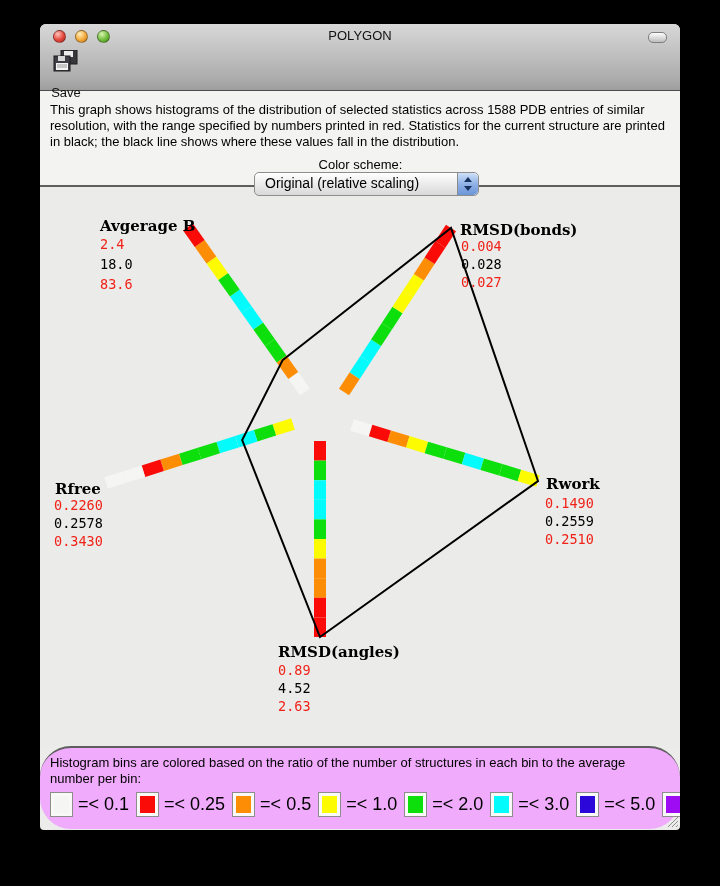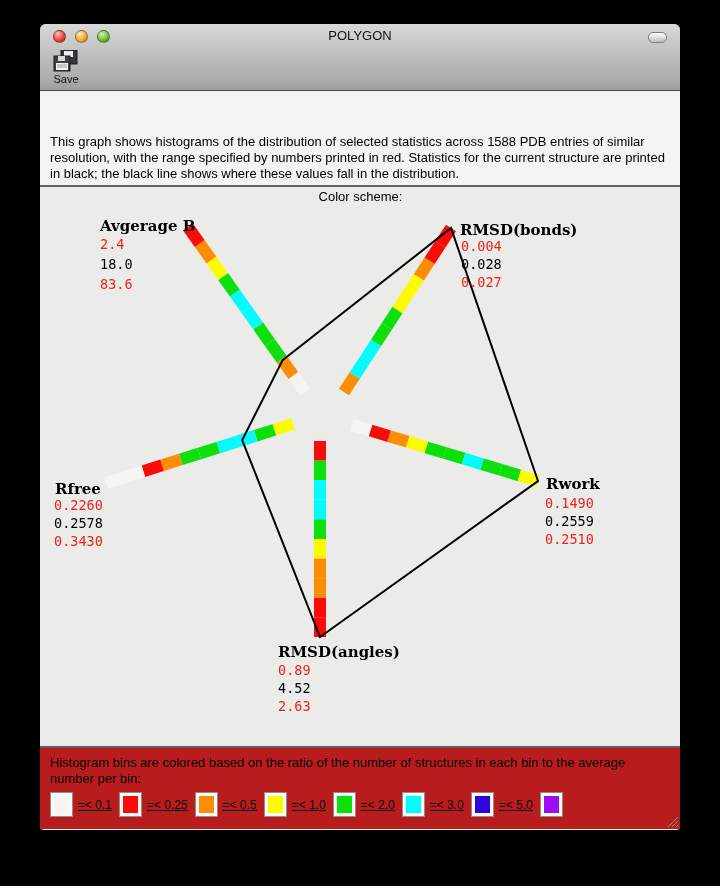--- a/index.html
+++ b/index.html
@@ -14,48 +14,48 @@
   .light{width:11px;height:11px;border-radius:50%;border:1px solid rgba(0,0,0,.35);}
   .light.red{background:radial-gradient(circle at 35% 28%,#ffc2bb,#e4473c 55%,#a42a20);}
   .light.amber{background:radial-gradient(circle at 35% 28%,#ffeebb,#f3a93b 55%,#b56d12);}
   .light.green{background:radial-gradient(circle at 35% 28%,#d8f5b0,#72bd3d 55%,#3f7d18);}
   #title{position:absolute;top:4px;left:0;width:100%;text-align:center;
     font-size:13px;color:#111;}
   #capsule{position:absolute;top:8px;right:13px;width:17px;height:9px;border-radius:5px;
     background:linear-gradient(#fdfdfd,#bdbdbd);border:1px solid #7e7e7e;}
   #save-btn{position:absolute;top:26px;left:8px;width:36px;text-align:center;cursor:default;}
   #save-btn svg{display:block;margin:0 auto;}
-  #save-label{font-size:11px;color:#111;margin-top:1px;}
+  #save-label{font-size:13px;color:#111;margin-top:13px;}
   
   #desc{height:96px;background:#f3f3f1;border-bottom:2px solid #5e5e5e;
     padding:11px 10px 0 10px;box-sizing:border-box;}
-  #desc-text{font-size:13px;line-height:16px;color:#000;width:624px;margin-top:32px;}
+  #desc-text{font-size:13px;line-height:16px;color:#000;width:624px;}
   #scheme-row{margin-top:7px;display:flex;align-items:center;flex-direction:column;}
   #scheme-label{font-size:13px;color:#000;margin-left:1px;}
   #popup{margin-left:13px;width:223px;height:22px;border:1px solid #8d8d8d;border-radius:5px;
     background:linear-gradient(#ffffff,#ececec 48%,#d9d9d9);position:relative;
     box-shadow:inset 0 1px 0 #fff;}
   #popup-text{font-size:14px;color:#000;line-height:21px;padding-left:10px;}
   #popup-stepper{position:absolute;right:0;top:0;width:20px;height:22px;border-radius:0 5px 5px 0;
     background:linear-gradient(#cfe0f8,#8fb2e6 50%,#6b95d8);border-left:1px solid #8d8d8d;}
   .tri{width:0;height:0;position:absolute;left:6px;border-left:4px solid transparent;
     border-right:4px solid transparent;}
   .tri.up{top:4px;border-bottom:5px solid #17305e;}
   .tri.down{bottom:4px;border-top:5px solid #17305e;}
   
   #plot{height:559px;background:#ebebe9;}
   
-  #footer{height:83px;background:#b91c1c;border-top:2px solid #5e5e5e;position:relative;
-    padding:7px 10px 0 10px;box-sizing:border-box;}
+  #footer{height:83px;background:#f0abfc;border-top:2px solid #5e5e5e;position:relative;
+    padding:7px 10px 0 10px;box-sizing:border-box;border-radius:31px;}
   #footer-text{font-size:13px;line-height:16px;color:#000;width:604px;}
   #legend{margin-top:5px;display:flex;align-items:center;}
   .swatch{width:15px;height:17px;border:1px solid #8d8d8d;padding:3px;background:#f9f9f7;
     flex:0 0 auto;}
   .swatch .fill{width:100%;height:100%;}
-  .leg-label{font-size:12px;color:#000;margin:0 7px 0 5px;white-space:nowrap;text-decoration:underline;}
+  .leg-label{font-size:18px;color:#000;margin:0 7px 0 5px;white-space:nowrap;}
   #grip{position:absolute;right:1px;bottom:1px;}
 </style>
 </head>
 <body>
 
 <div id="window">
 
   <div id="header">
     <div class="traffic">
       <div class="light red"></div>
@@ -75,20 +75,27 @@
         <line x1="4" y1="17" x2="14" y2="17" stroke="#9a9a9a"></line>
       </svg>
       <div id="save-label">Save</div>
     </div>
   </div>
 
   <div id="desc">
     <div id="desc-text">This graph shows histograms of the distribution of selected statistics across 1588 PDB entries of similar resolution, with the range specified by numbers printed in red.  Statistics for the current structure are printed in black; the black line shows where these values fall in the distribution.</div>
     <div id="scheme-row">
       <span id="scheme-label">Color scheme:</span>
+      <div id="popup">
+        <div id="popup-text">Original (relative scaling)</div>
+        <div id="popup-stepper">
+          <div class="tri up"></div>
+          <div class="tri down"></div>
+        </div>
+      </div>
     </div>
   </div>
 
   <div id="plot">
     <svg id="radar" width="640" height="559" viewBox="0 0 640 559">
         <line x1="265" y1="205" x2="253.3" y2="188.5" stroke="#f5f5f3" stroke-width="12"></line>
         <line x1="253.3" y1="188.5" x2="241.6" y2="172" stroke="#fd8d04" stroke-width="12"></line>
         <line x1="241.6" y1="172" x2="229.9" y2="155.5" stroke="#0ddf0d" stroke-width="12"></line>
         <line x1="229.9" y1="155.5" x2="218.2" y2="139" stroke="#0ddf0d" stroke-width="12"></line>
         <line x1="218.2" y1="139" x2="206.5" y2="122.5" stroke="#04fbfb" stroke-width="12"></line>

